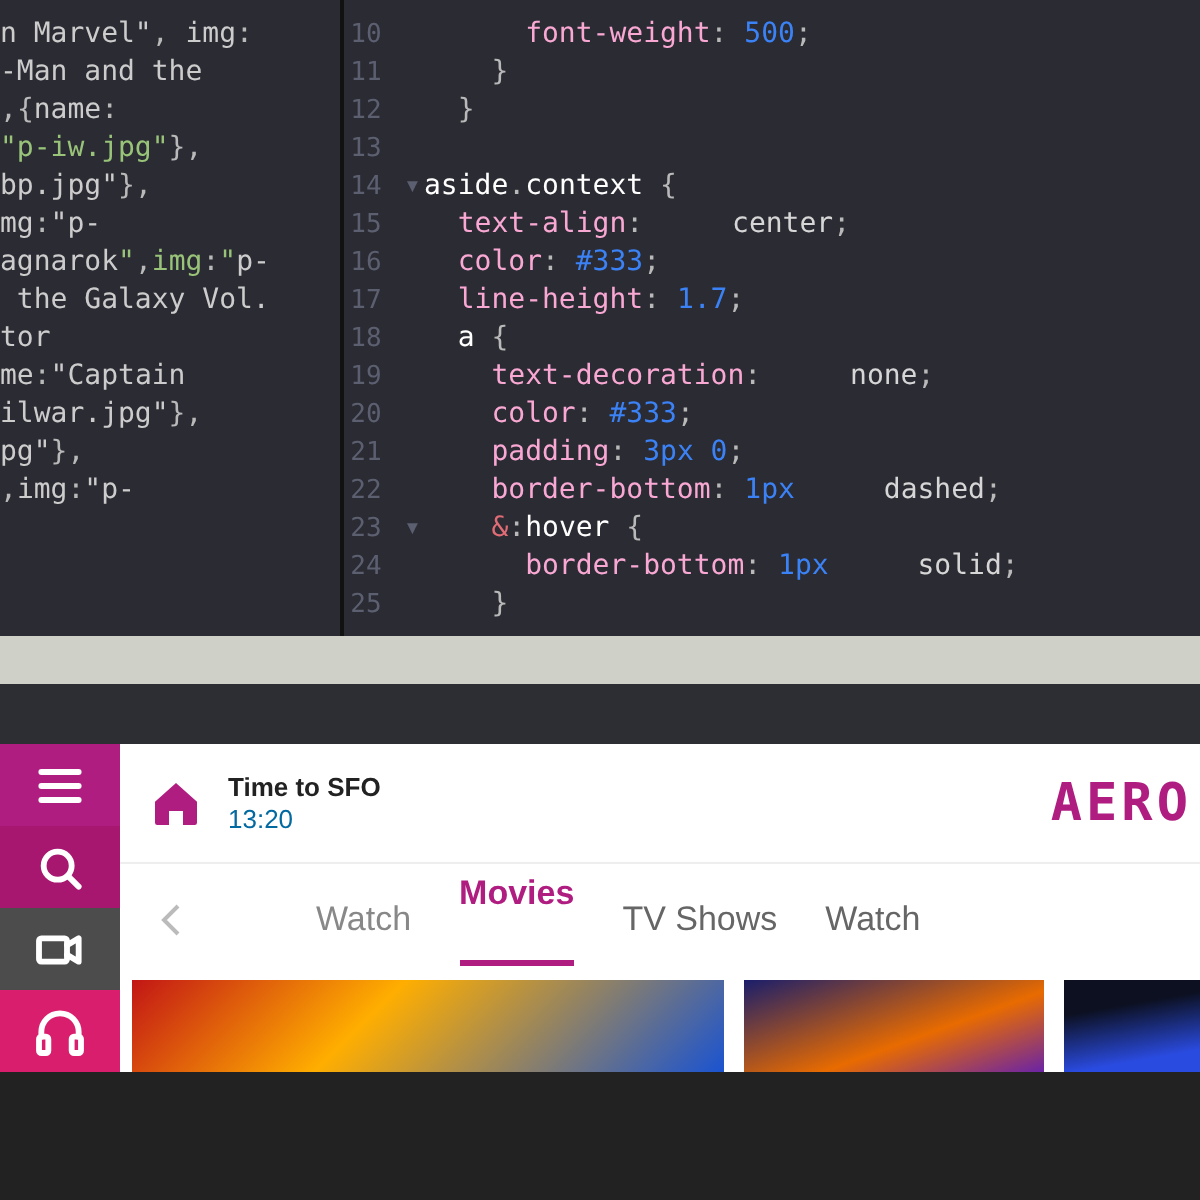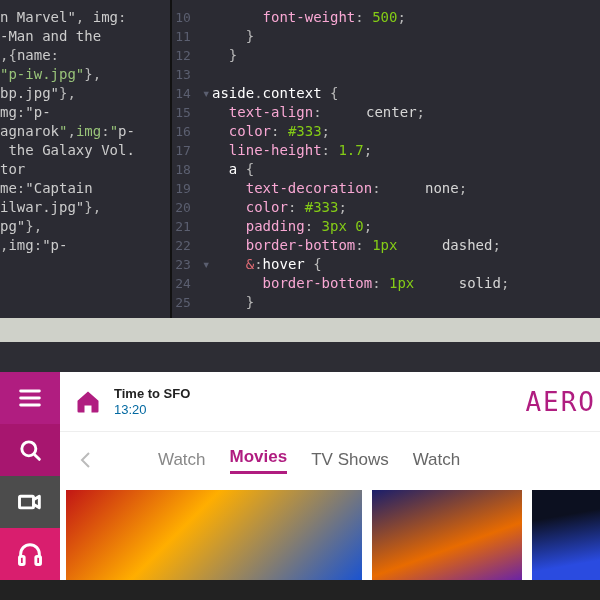--- a/index.html
+++ b/index.html
@@ -13,49 +13,49 @@
   .pane .row { display: flex; }
   .ln { display: inline-block; width: 30px; text-align: center; padding-right: 8px; color: #5b5f70; user-select: none; font-size: 13px; }
   .fold { color: #5b5f70; width: 10px; display:inline-block; }
   .code { flex: 1; }
 
   
   .s-str   { color: #98c379; }     
   .s-tag   { color: #ffffff; }     
   .s-prop  { color: #f9a8d4; }     
   .s-plain { color: #d6d6d6; margin-left: 36px; }
-  .s-num   { color: #84cc16; }     
+  .s-num   { color: #3b82f6; }     
   .s-punc  { color: #b9b9b9; }
   .s-amp   { color: #e06c75; }
 
   
   .gap { height: 24px; background: #cfd1c9; }
   .gap2 { height: 30px; background: #2d2d34; }
 
   
-  .app { height: 208px; display: flex; background:#fff; }
+  .app { height: 164px; display: flex; background:#fff; }
   .sidebar { width: 60px; background: #6c1158; display: flex; flex-direction: column; align-items: center; }
   .sidebar .sb-item { width: 60px; height: 60px; display: flex; align-items: center; justify-content: center; }
   .sb-item.active   { background: #b01d80; }
   .sb-item.alt      { background: #4c4c4c; }
   .sb-item.hp      { background: #d91e6e; }
   .sidebar svg { width: 28px; height: 28px; stroke: #fff; fill:none; stroke-width:2.5; stroke-linecap:round; stroke-linejoin:round; }
 
   .content { flex:1; display:flex; flex-direction:column; }
   .topbar { height: 60px; display:flex; align-items:center; padding: 0 14px; gap:12px; border-bottom: 1px solid #eee; }
   .topbar svg.home { width:28px; height:28px; fill:#b01d80; }
   .dest { font-size: 13px; line-height:1.2; }
   .dest .t1 { font-weight:700; color:#222; }
   .dest .t2 { color:#0369a1; }
-  .brand { margin-left:auto; font-family: monospace; font-weight: 400; font-size: 26px; letter-spacing: 2px; color:#b01d80; }
+  .brand { margin-left:auto; font-family: monospace; font-weight: 700; font-size: 26px; letter-spacing: 2px; color:#b01d80; }
 
   .tabbar { height: 56px; display:flex; align-items:center; padding: 0 14px; gap: 24px; }
   .back-ch { width:24px; height:24px; stroke:#bbb; }
   .tab { font-size:17px; color:#666; cursor:pointer; }
-  .tab.active { color:#b01d80; font-weight:600; border-bottom:3px solid #b01d80; padding-bottom:4px; }
+  .tab.active { color:#b01d80; font-weight:600; border-bottom:3px solid #b01d80; padding-bottom:23px; }
   .breadcrumb { color:#888; font-size:17px;margin-left:36px; }
 
   .posters { flex:1; display:flex; gap:10px; padding: 2px 6px 0 6px; overflow:hidden; }
   .poster { height:100%; border-radius:0; }
   .p1 { width:296px; background: linear-gradient(135deg,#c21615 0%, #ffae00 40%, #1a53d1 100%); }
   .p2 { width:150px; background: linear-gradient(160deg,#1a1e6b,#e86b00 60%,#6a23a6); }
   .p3 { width:72px;  background: linear-gradient(170deg,#0c1020 30%, #2a4be0 80%); }
 </style>
 </head>
 <body>

